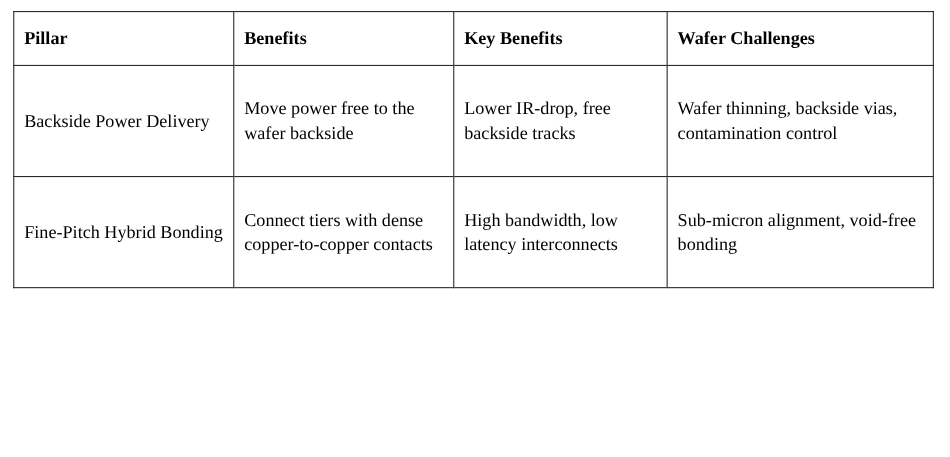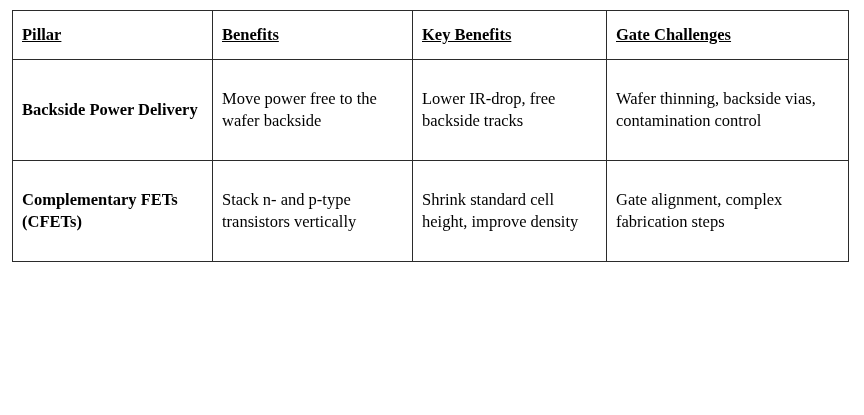--- a/index.html
+++ b/index.html
@@ -32,28 +32,27 @@
     vertical-align: middle;
     padding: 7px 9px 7px 9px;
     font-size: 16.5px;
     line-height: 1.32;
     word-wrap: break-word;
   }
   table.pillar-table thead td {
     vertical-align: middle;
     padding-top: 9px;
     padding-bottom: 9px;
-    text-decoration: underline;
   }
   .hdr-cell {
     font-weight: bold;
     font-size: 16.5px;
   }
   .pillar-cell {
-    font-weight: bold;
+    font-weight: normal;
   }
   col.c1 { width: 200px; }
   col.c2 { width: 200px; }
   col.c3 { width: 194px; }
   col.c4 { width: 242px; }
   tr.head-row td { height: 30px; }
   tr.body-row td { height: 86px; }
 </style>
 </head>
 <body>
@@ -64,31 +63,31 @@
       <col class="c1">
       <col class="c2">
       <col class="c3">
       <col class="c4">
     </colgroup>
     <thead>
       <tr class="head-row">
         <td class="hdr-cell">Pillar</td>
         <td class="hdr-cell">Benefits</td>
         <td class="hdr-cell">Key Benefits</td>
-        <td class="hdr-cell">Gate Challenges</td>
+        <td class="hdr-cell">Wafer Challenges</td>
       </tr>
     </thead>
     <tbody>
       <tr class="body-row">
         <td class="pillar-cell">Backside Power Delivery</td>
         <td>Move power free to the wafer backside</td>
         <td>Lower IR-drop, free backside tracks</td>
         <td>Wafer thinning, backside vias, contamination control</td>
       </tr>
       <tr class="body-row">
-        <td class="pillar-cell">Complementary FETs (CFETs)</td>
-        <td>Stack n- and p-type transistors vertically</td>
-        <td>Shrink standard cell height, improve density</td>
-        <td>Gate alignment, complex fabrication steps</td>
+        <td class="pillar-cell">Fine-Pitch Hybrid Bonding</td>
+        <td>Connect tiers with dense copper-to-copper contacts</td>
+        <td>High bandwidth, low latency interconnects</td>
+        <td>Sub-micron alignment, void-free bonding</td>
       </tr>
     </tbody>
   </table>
 </div>
 
 </body></html>

